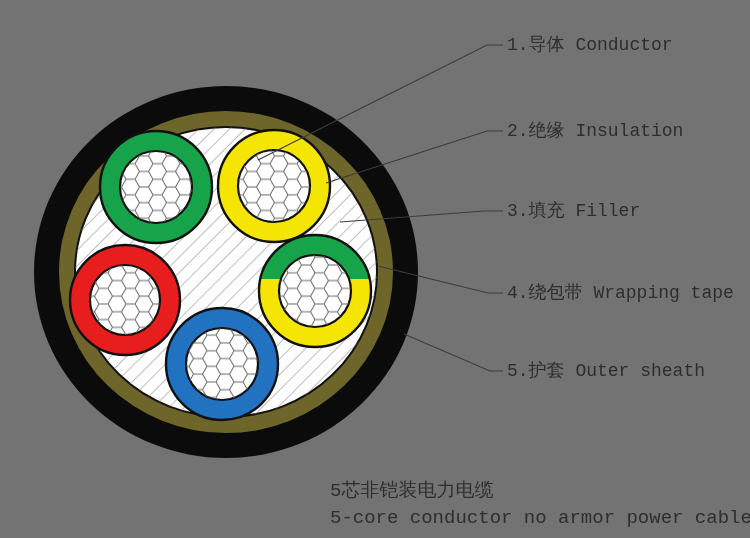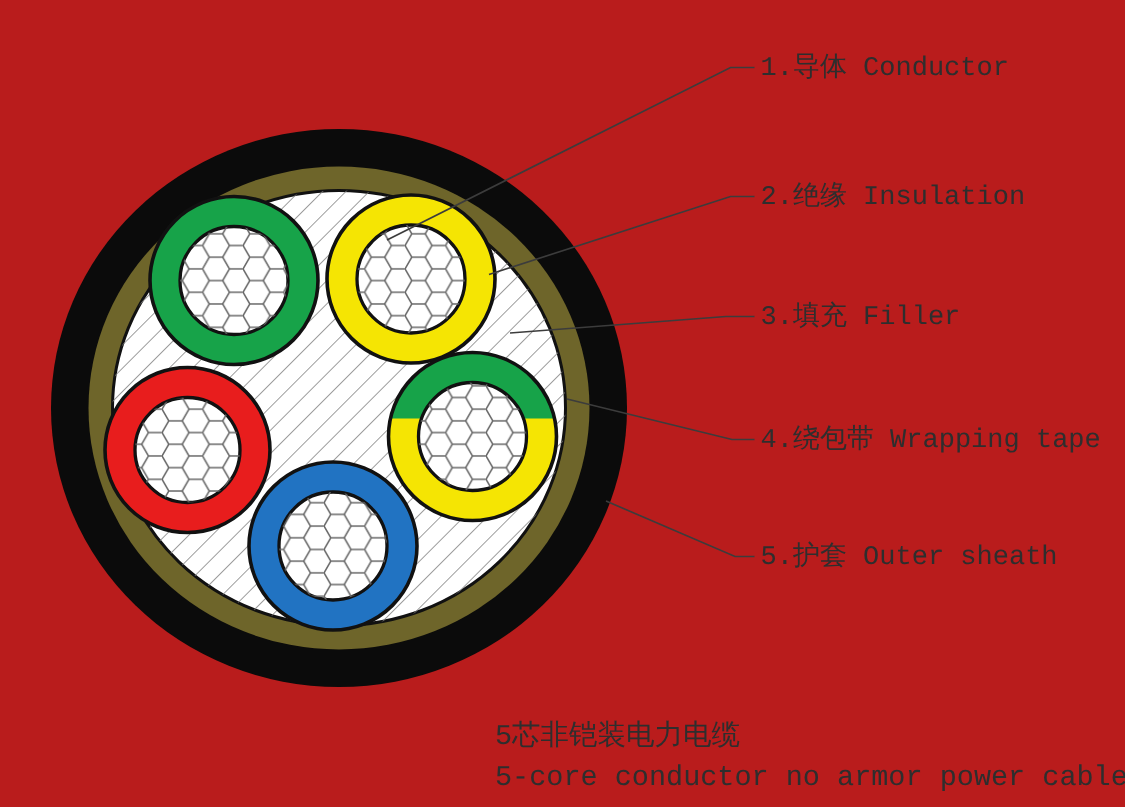--- a/index.html
+++ b/index.html
@@ -1,18 +1,18 @@
 <!DOCTYPE html>
 <html><head>
 <meta charset="utf-8">
 <style>
   html,body{margin:0;padding:0;background:#ffffff;}
   body{width:750px;height:538px;overflow:hidden;
        font-family:"Liberation Mono","DejaVu Sans Mono",monospace;}
-  .stage{position:relative;width:750px;height:538px;background:#b91c1c;}
+  .stage{position:relative;width:750px;height:538px;background:#737373;}
   svg{display:block;}
   text{fill:#2e2e2e;}
   .label-text{font-size:18px;letter-spacing:0px;}
   .caption-text{font-size:19px;}
   .leader{fill:none;stroke:#3c3c3c;stroke-width:1.1;}
 </style>
 </head>
 <body>
 
 <div class="stage">

